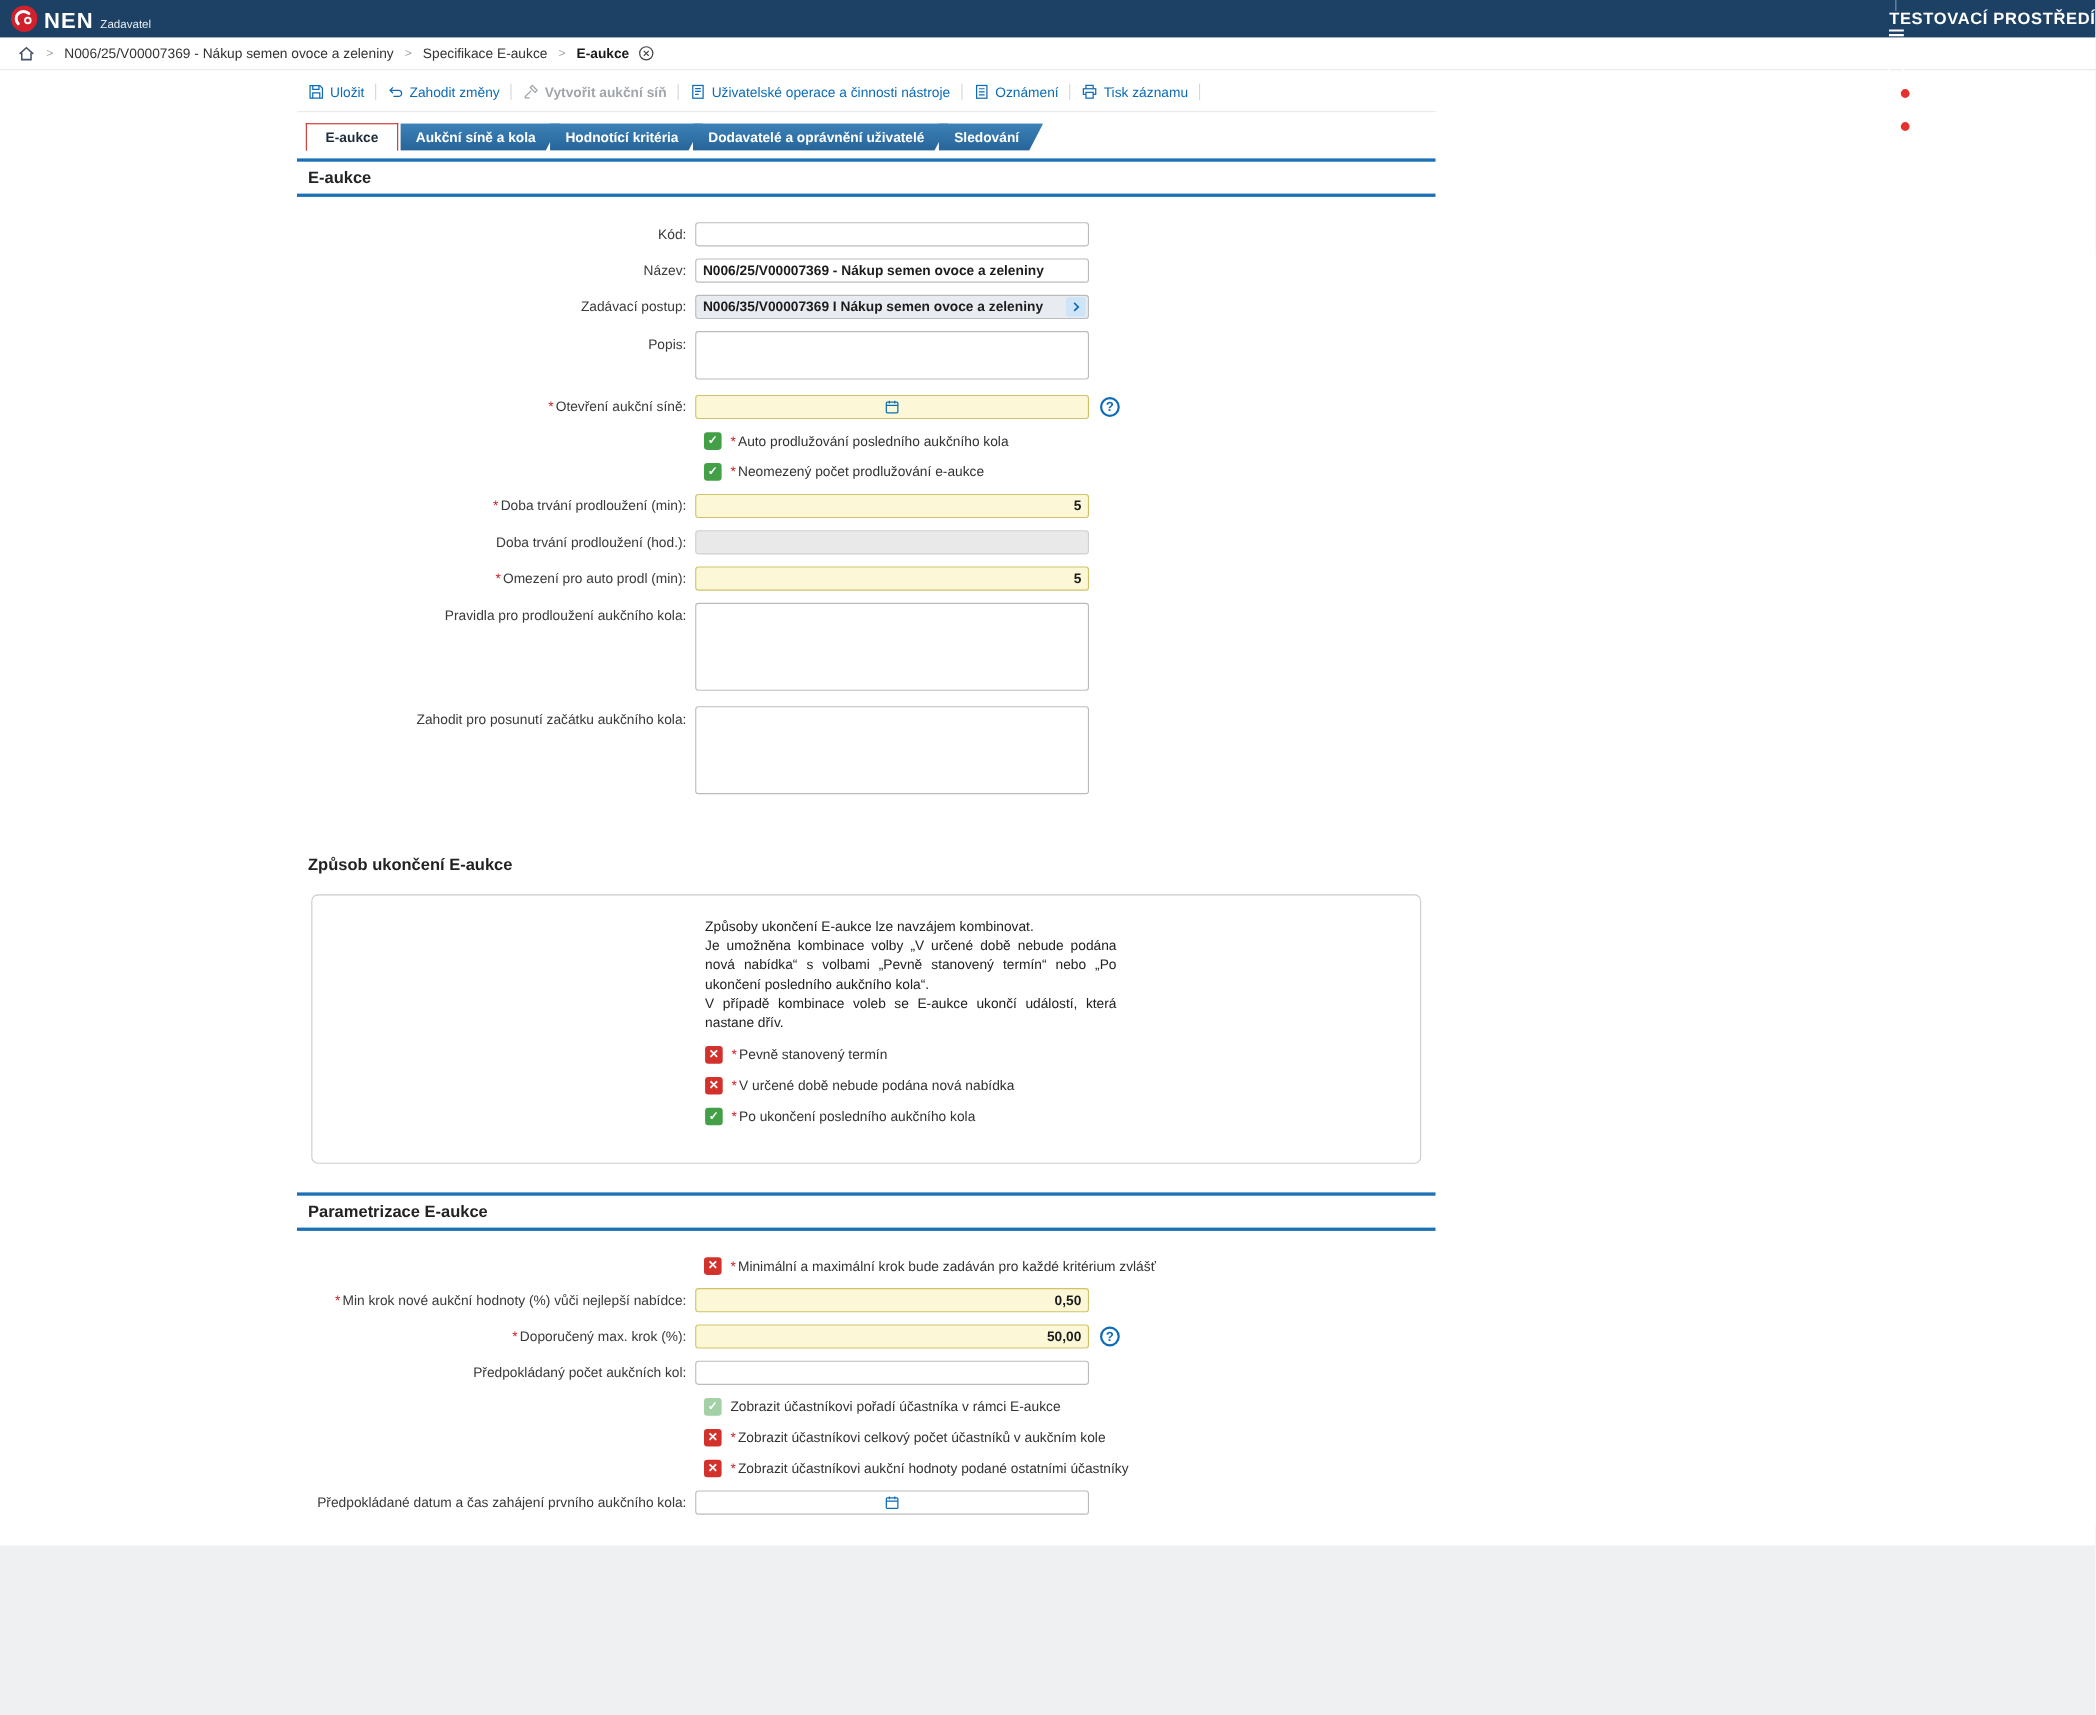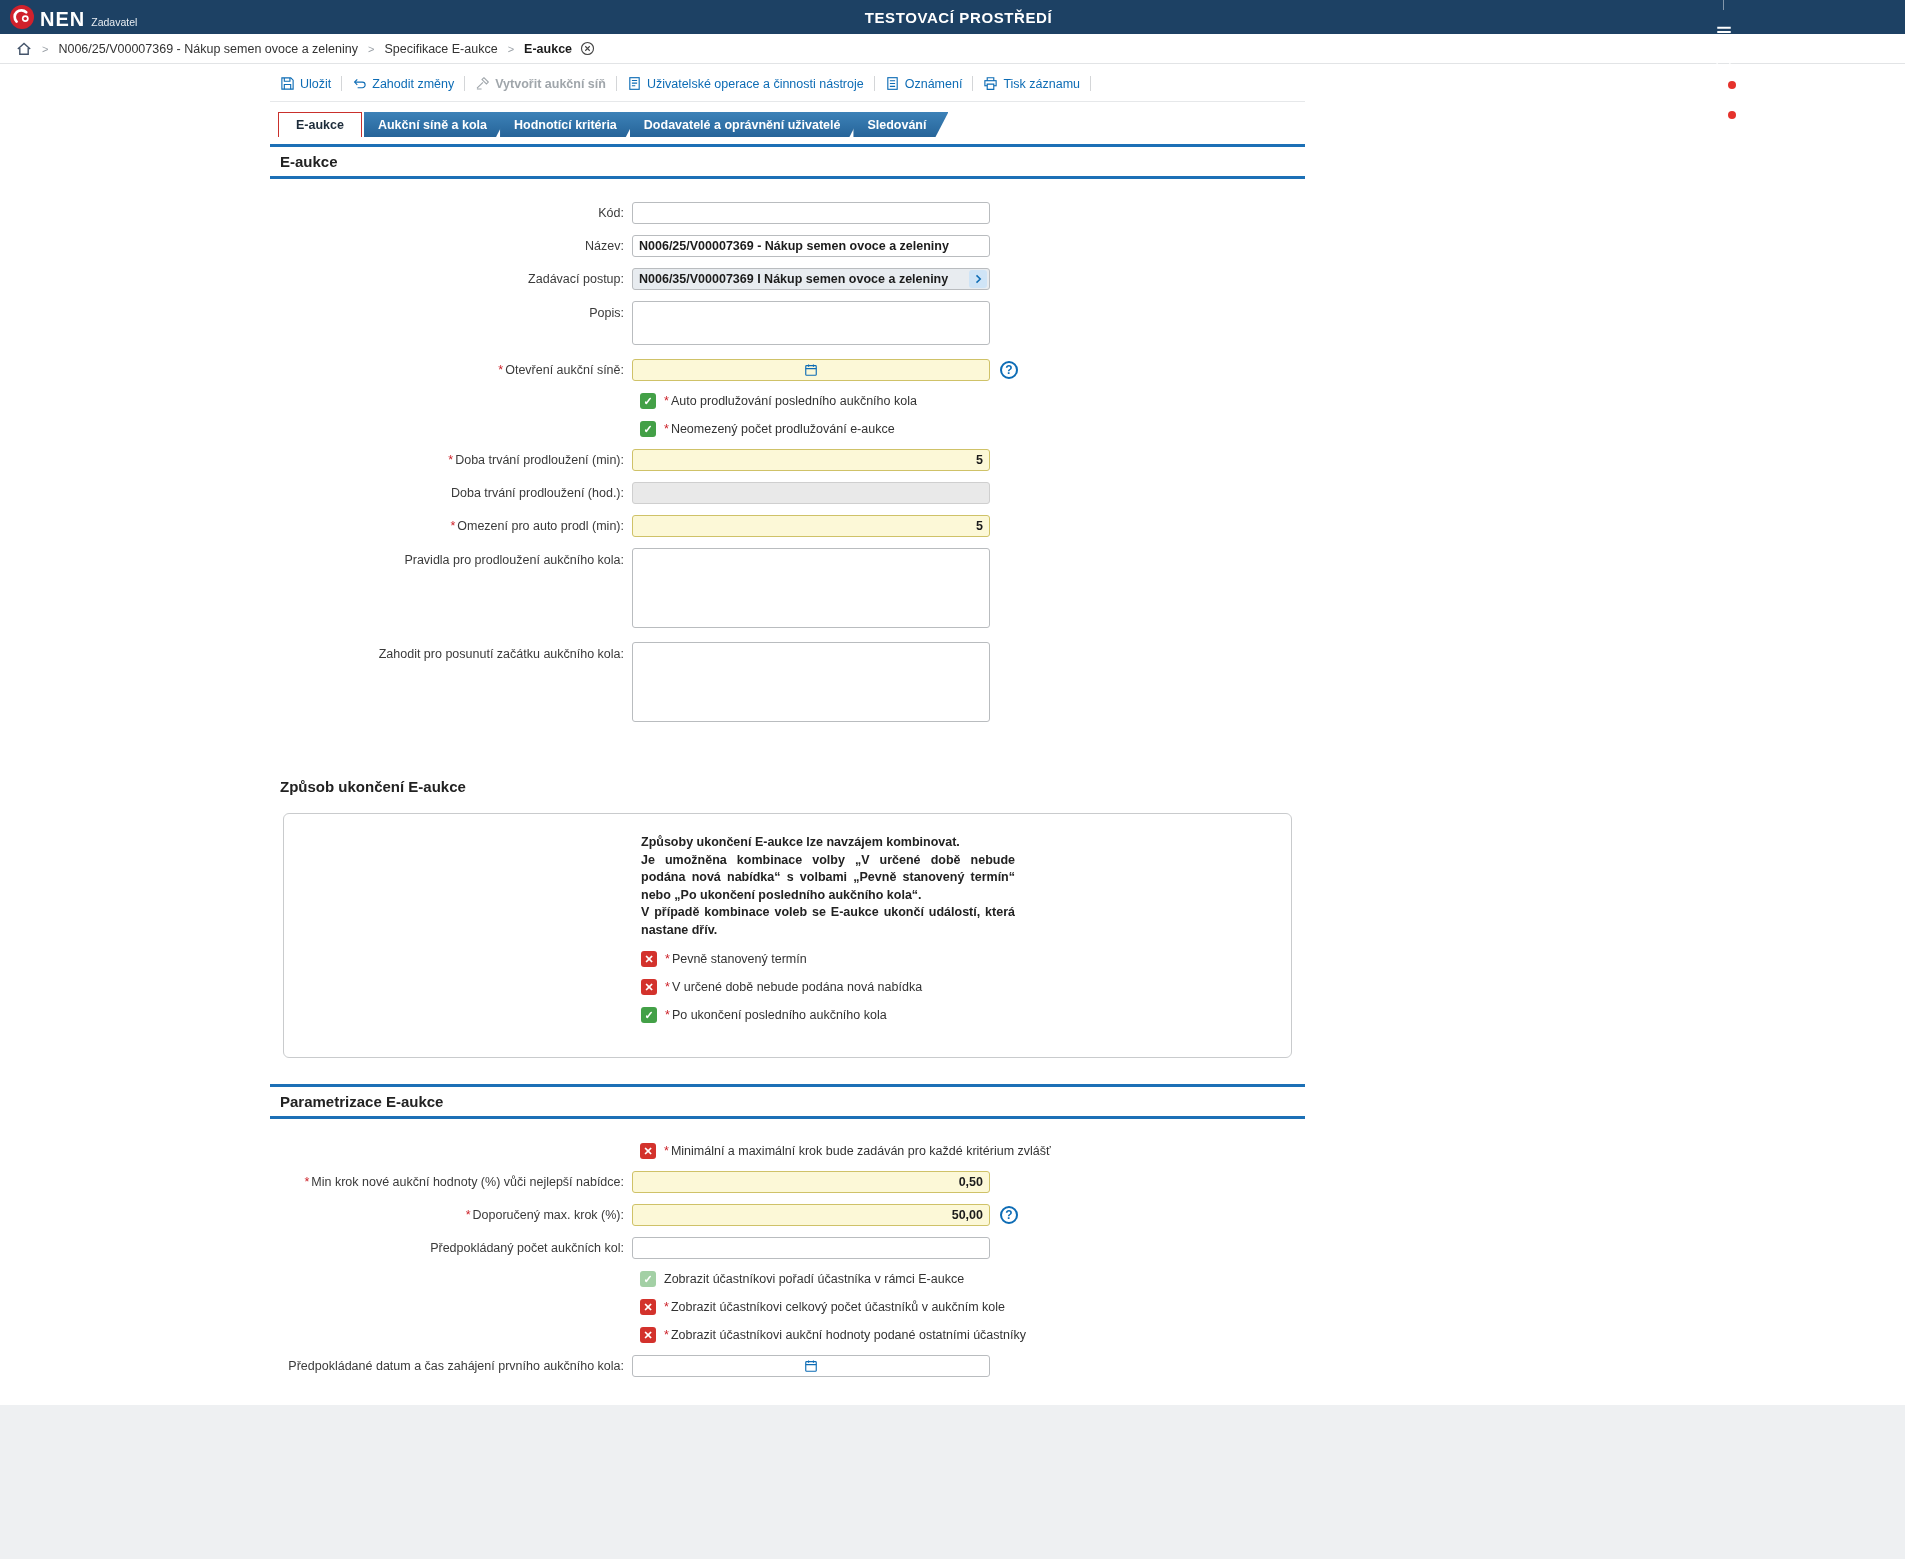--- a/index.html
+++ b/index.html
@@ -21,21 +21,21 @@
     display: flex;
     align-items: center;
     padding: 0 14px 0 10px;
     position: relative;
   }
   .brand { display:flex; align-items:flex-end; gap:6px; cursor:pointer; }
   .logo-circle { width:24px; height:24px; margin-bottom:1px; }
   .brand-text { font-size:20px; font-weight:bold; letter-spacing:1px; line-height:22px; }
   .brand-sub { font-size:10.5px; color:#e8edf2; margin-bottom:2px; }
   .env-title {
-    position:absolute; left:12px; right:0; text-align:center;
+    position:absolute; left:12px; right:0; text-align:right;
     font-weight:bold; font-size:15px; letter-spacing:0.6px; pointer-events:none;
   }
   .header-right { margin-left:auto; display:flex; align-items:center; gap:13px; z-index:1;flex-direction:column; }
   .hsep { width:1px; height:18px; background:rgba(255,255,255,0.45); }
   .htime { font-size:13px; }
   .hbtn {
     background:none; border:none; color:#fff; cursor:pointer; padding:0;
     display:flex; align-items:center; gap:6px; font-family:inherit; position:relative;
   }
   .create-vz { font-weight:bold; font-size:13.5px; }
@@ -176,21 +176,21 @@
   .cb.red { background:#d3322c; }
   .cb-lbl { font-size:12.5px; color:#333; }
 
   
   .groupbox {
     border:1px solid #c9cbcd; border-radius:6px;
     margin:10px 13px 26px 13px;
     padding:20px 0 22px 0;
   }
   .gb-text { margin-left:357px; width:374px; font-size:12.5px; color:#222; text-align:justify; line-height:1.4; }
-  .gb-text div { margin:0;font-weight:bold; }
+  .gb-text div { margin:0; }
   .groupbox .cbrow { margin-left:357px; }
 
   .bottom-space { height:276px; }
 </style>
 </head>
 <body>
 
 <header class="app-header">
   <div class="brand">
     <span class="logo-circle">

